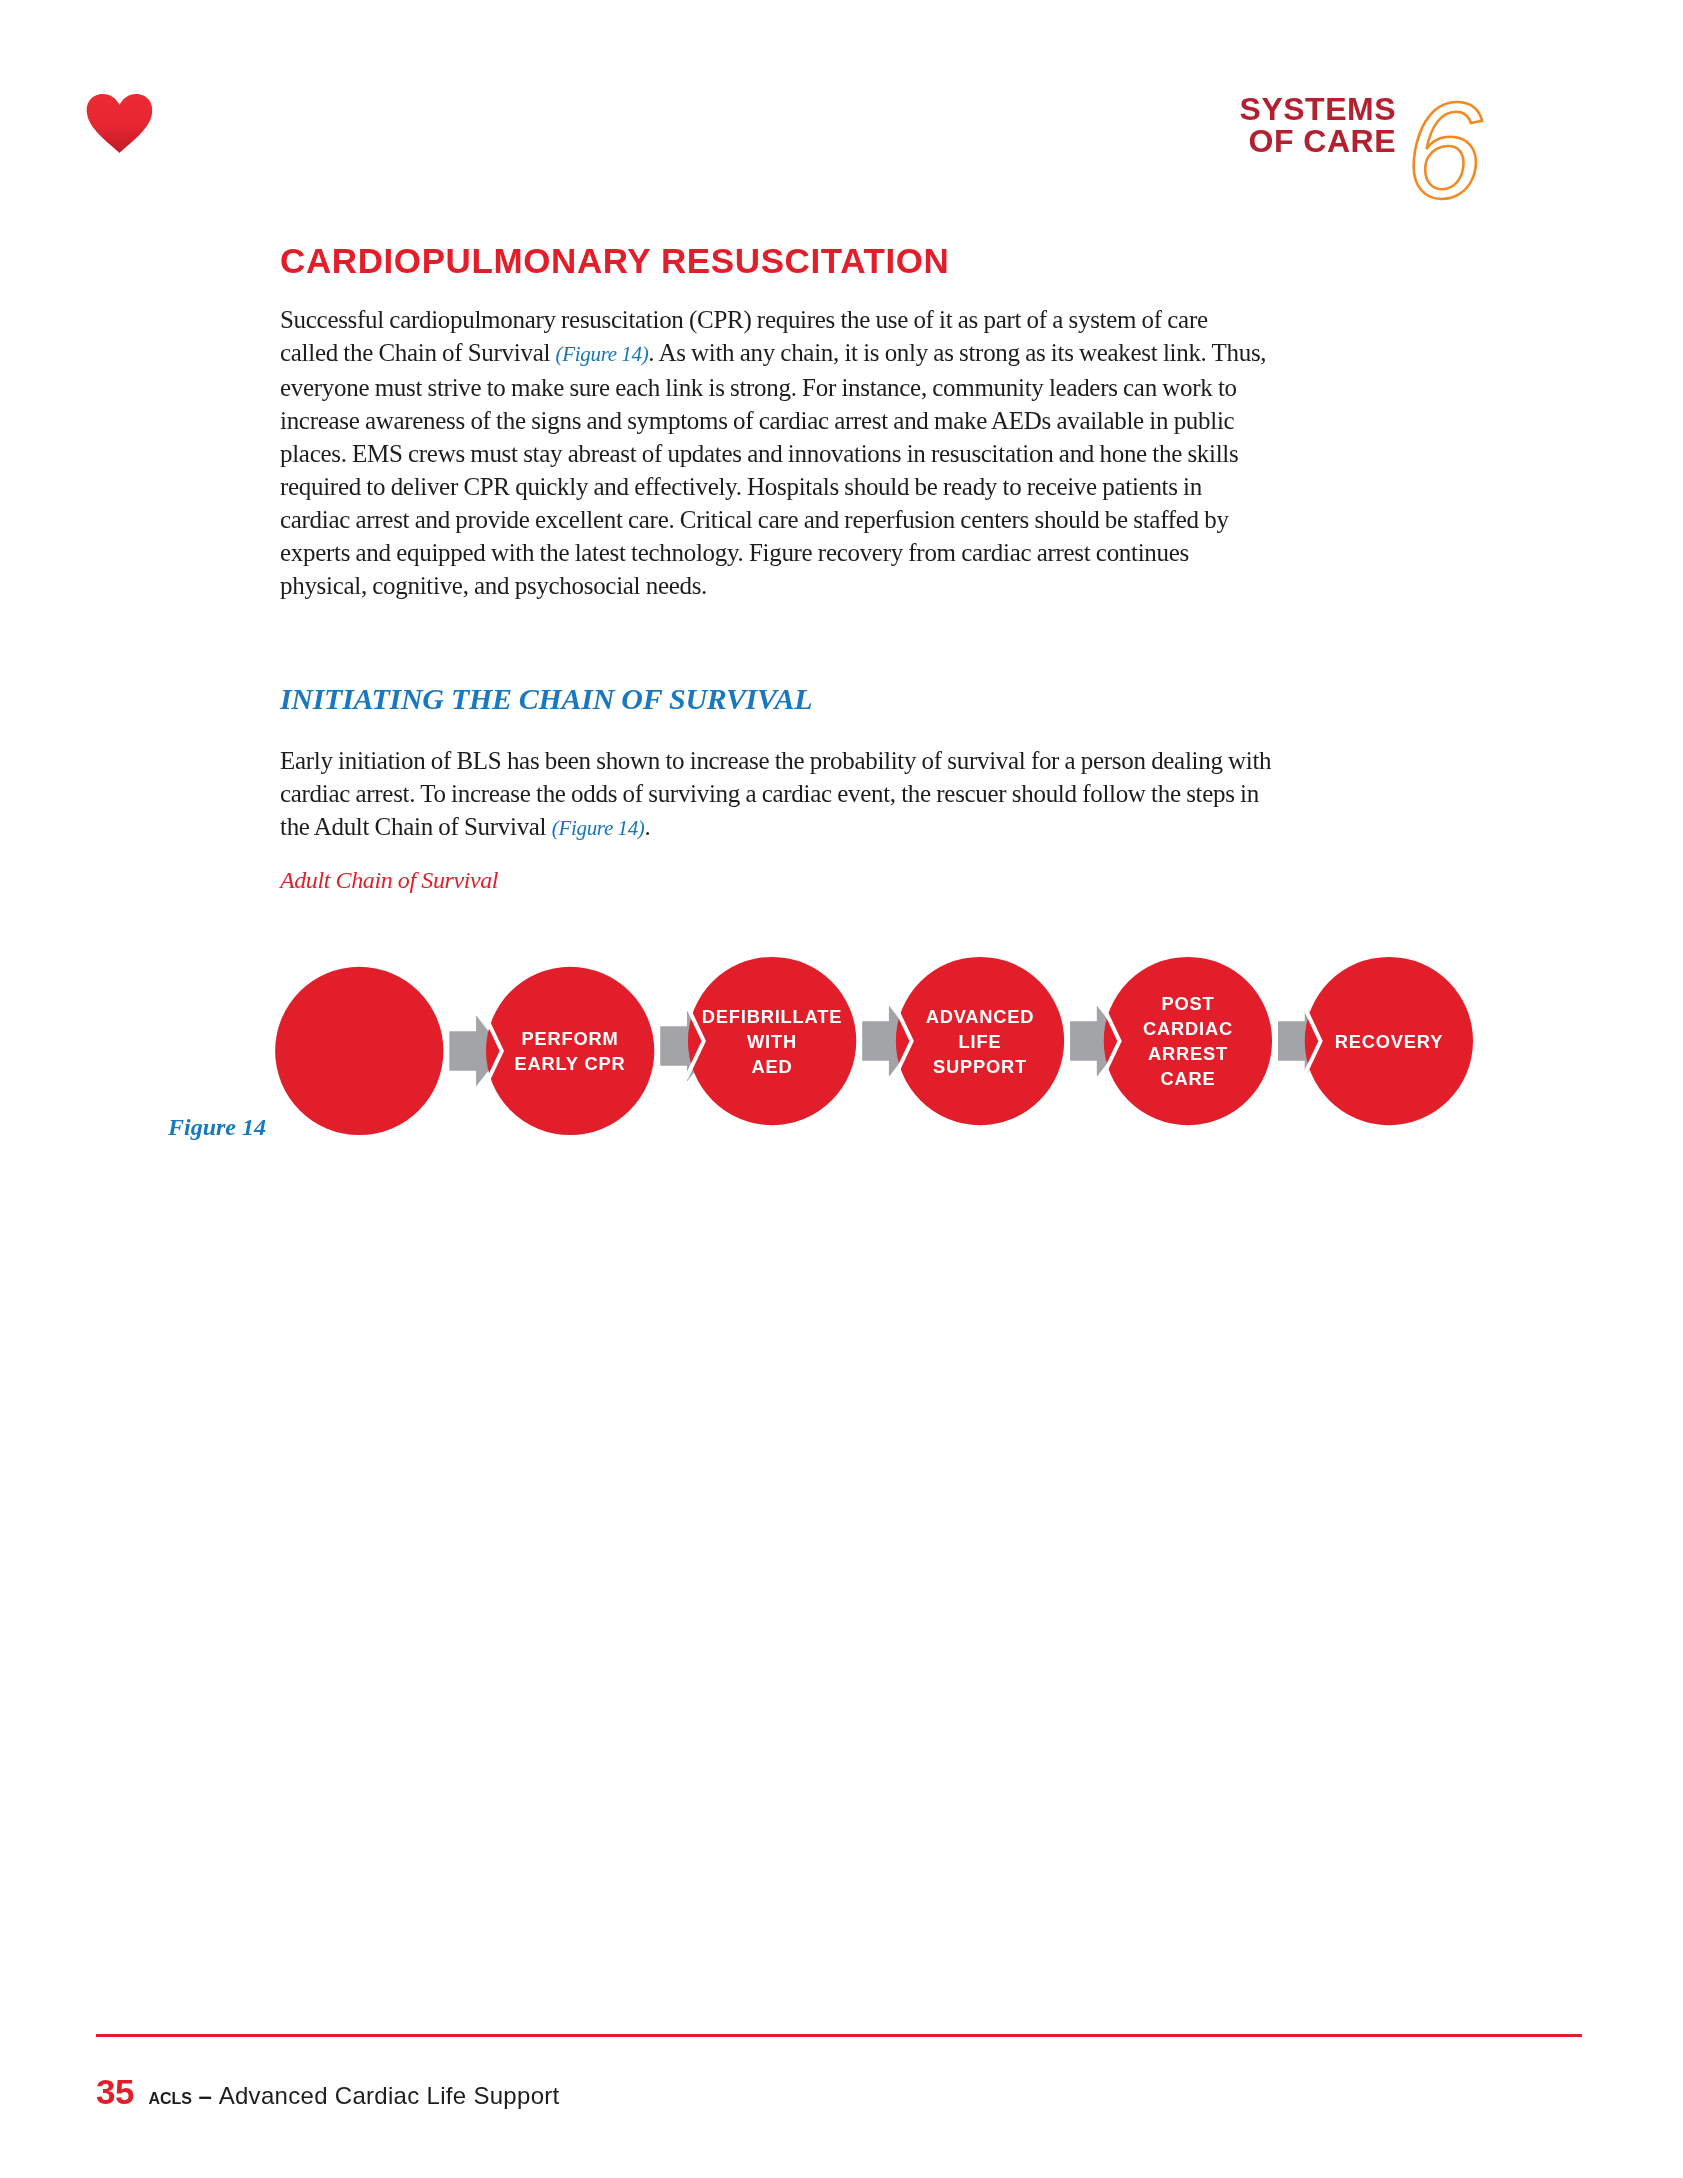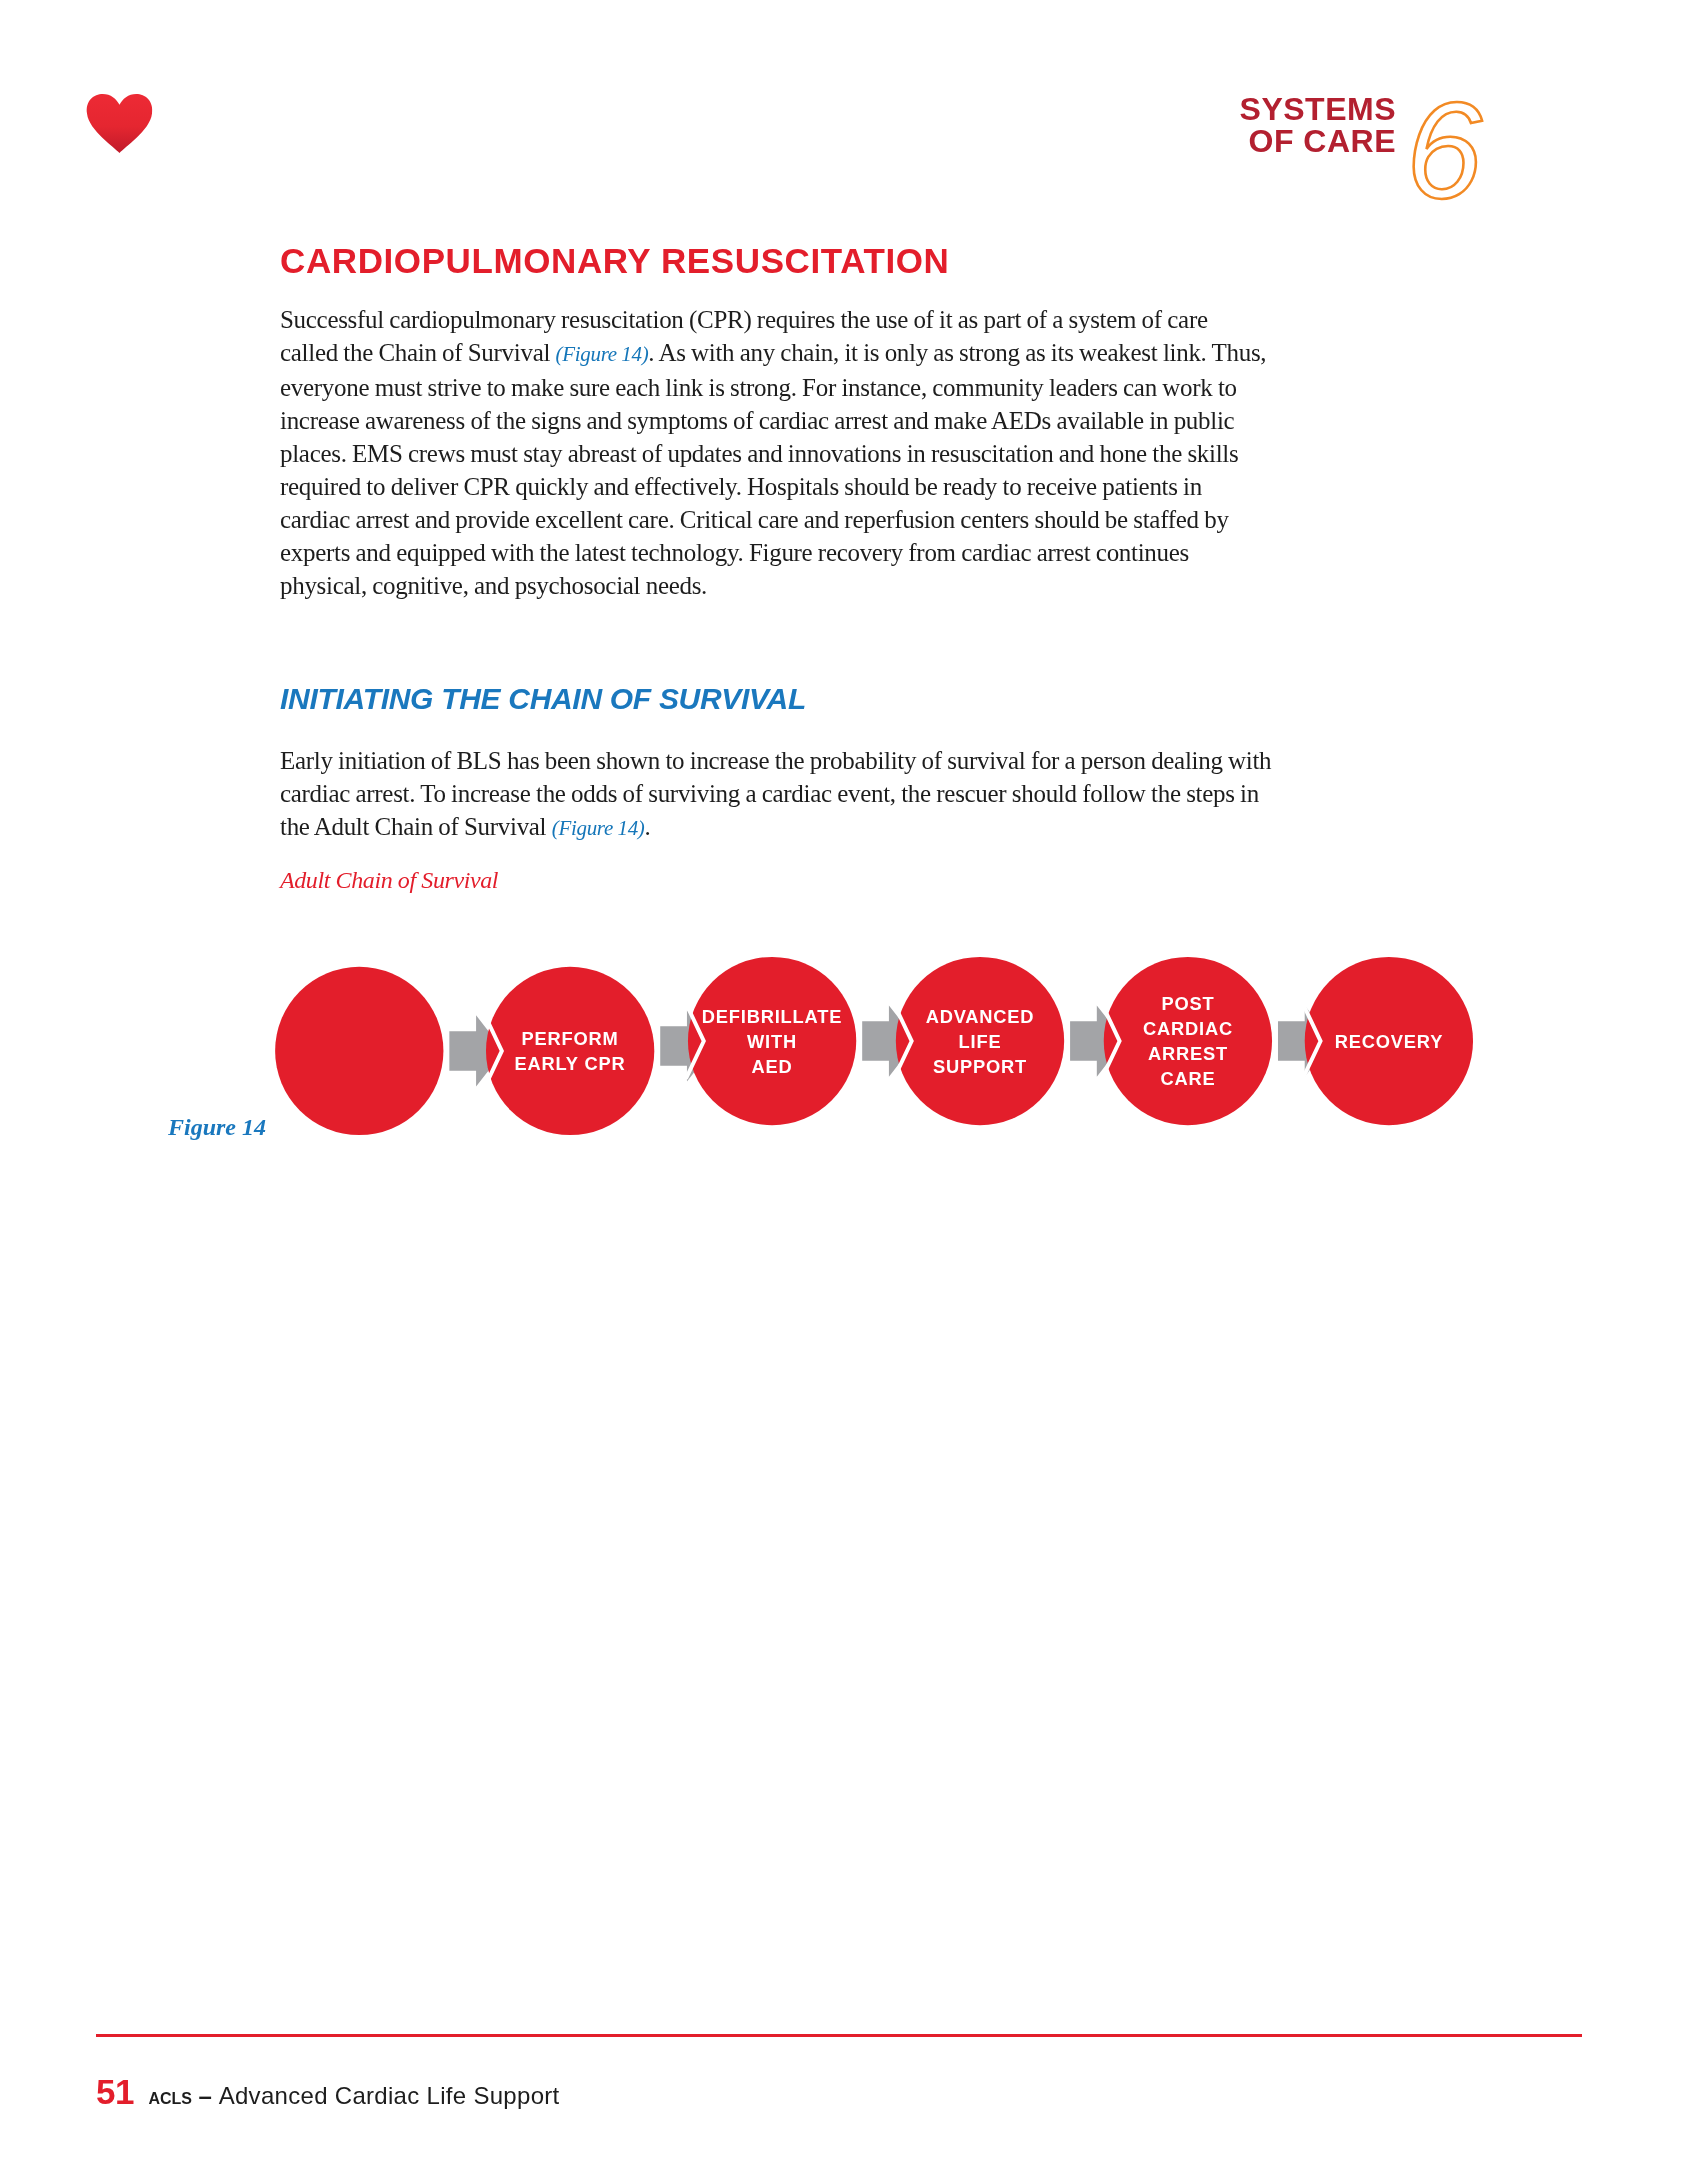--- a/index.html
+++ b/index.html
@@ -24,21 +24,21 @@
   .body-text {
     left: 280px; width: 1228px;
     font-family: "Liberation Serif", serif; font-size: 25px; line-height: 33px;
     color: #1d1d1d; letter-spacing: -0.3px; word-spacing: -0.5px;
   }
   .body-text .line { display: block; white-space: nowrap; }
   .fig-ref { font-style: italic; color: #1576b9; font-size: 21px; }
   .p1 { top: 303px; }
   .subhead {
     left: 280px; top: 681px;
-    font-family: Liberation Sans, sans-serif; font-weight: 700; font-style: italic;
+    font-family: Liberation Serif, serif; font-weight: 700; font-style: italic;
     font-size: 30px; line-height: 36px; color: #1a78be; letter-spacing: -0.3px;
   }
   .p2 { top: 744px; }
   .fig-caption-title {
     left: 280px; top: 862px;
     font-family: "Liberation Serif", serif; font-style: italic;
     font-size: 24px; line-height: 36px; color: #e31e2b; letter-spacing: -0.4px;
   }
 
   .chain { left: 267px; top: 945px; width: 1228px; height: 198px; }
@@ -153,16 +153,16 @@
     </div>
     <div class="step-label" style="left: 1042px; top: 12px; width: 160px; height: 168px; color: rgb(255, 255, 255);">
       <div style="white-space: pre-line;">RECOVERY</div>
     </div>
   </div>
 
 <div class="abs figure-label">Figure 14</div>
 
 <div class="abs footer-rule"></div>
 <div class="abs footer">
-  <span class="page-num">51</span>
+  <span class="page-num">35</span>
   <span class="footer-acls">ACLS</span><span class="footer-dash"> – </span><span class="footer-sub">Advanced Cardiac Life Support</span>
 </div>
 
 
 </body></html>

